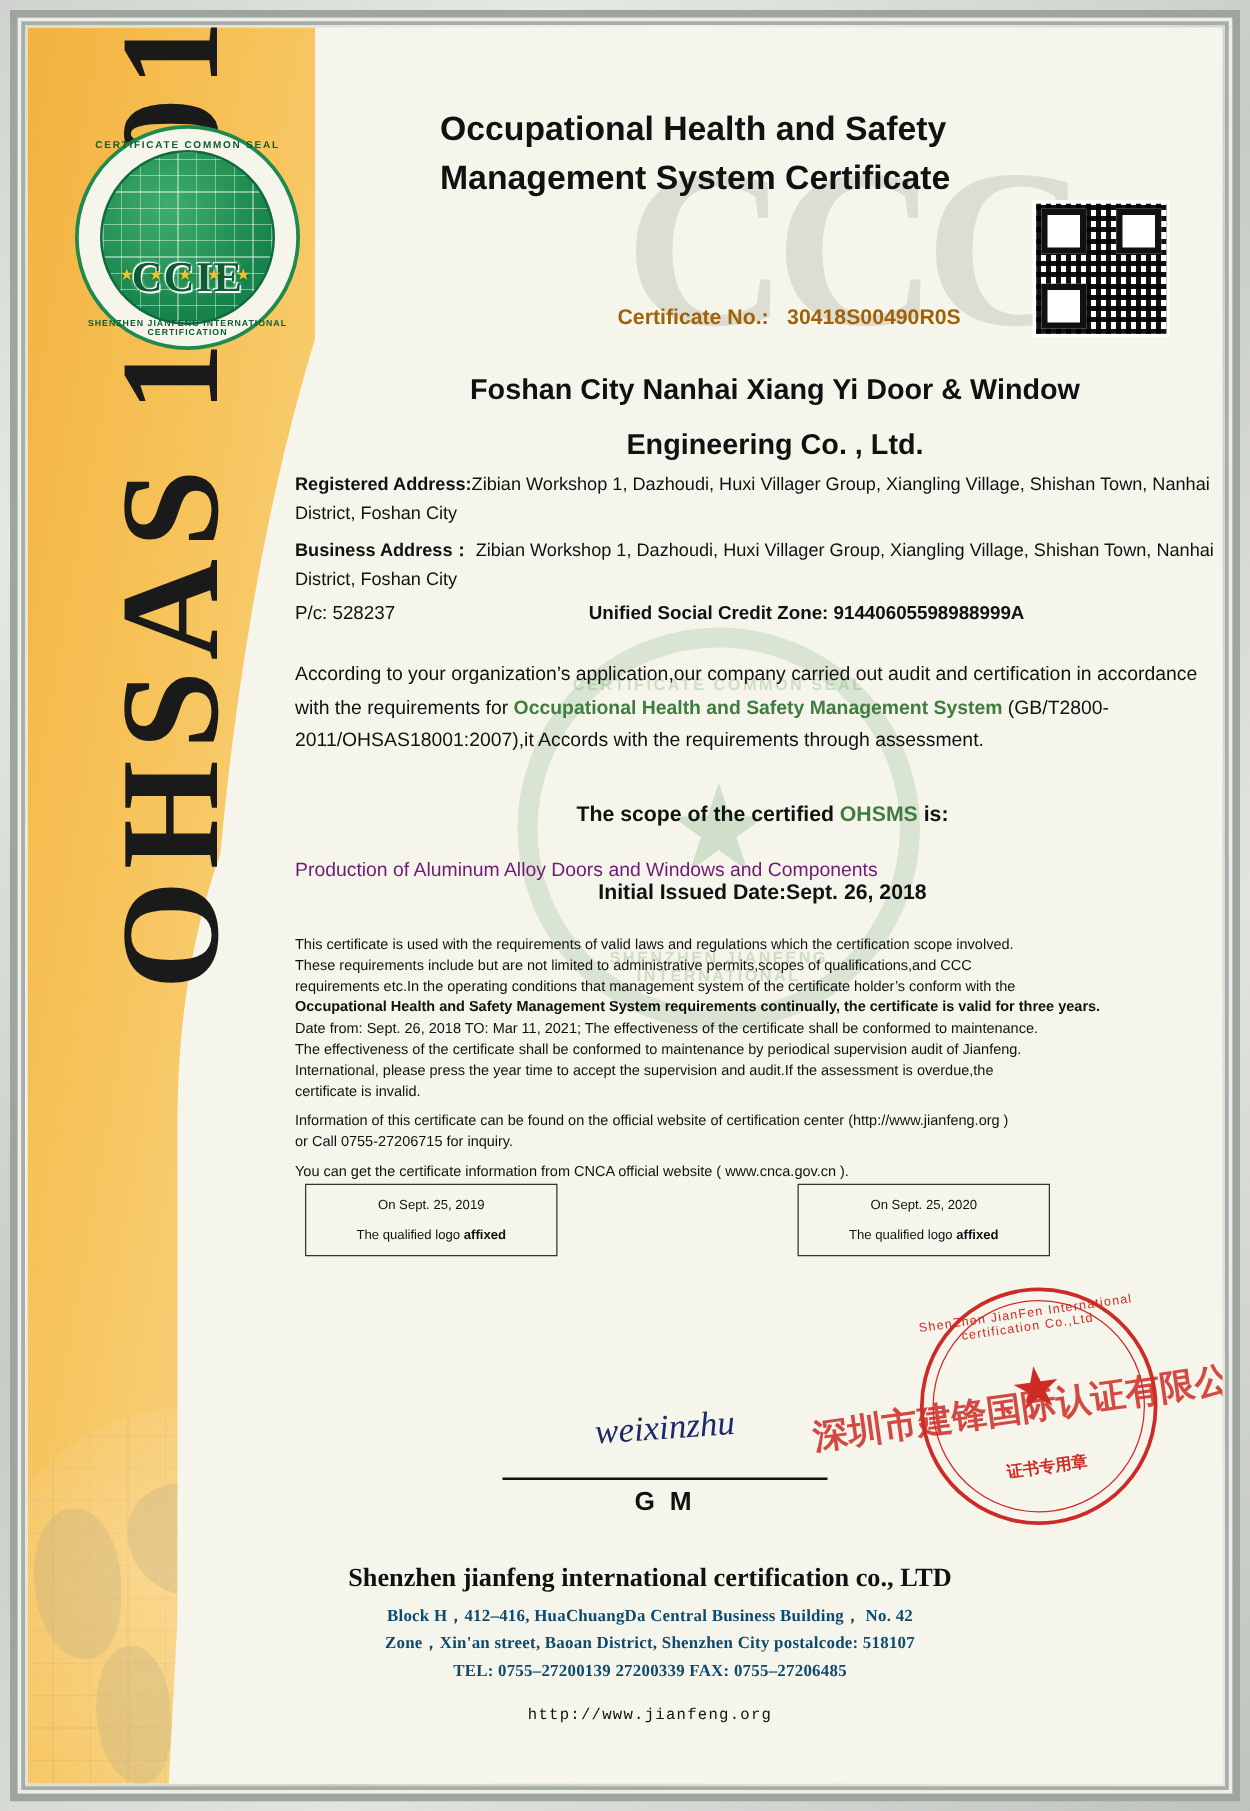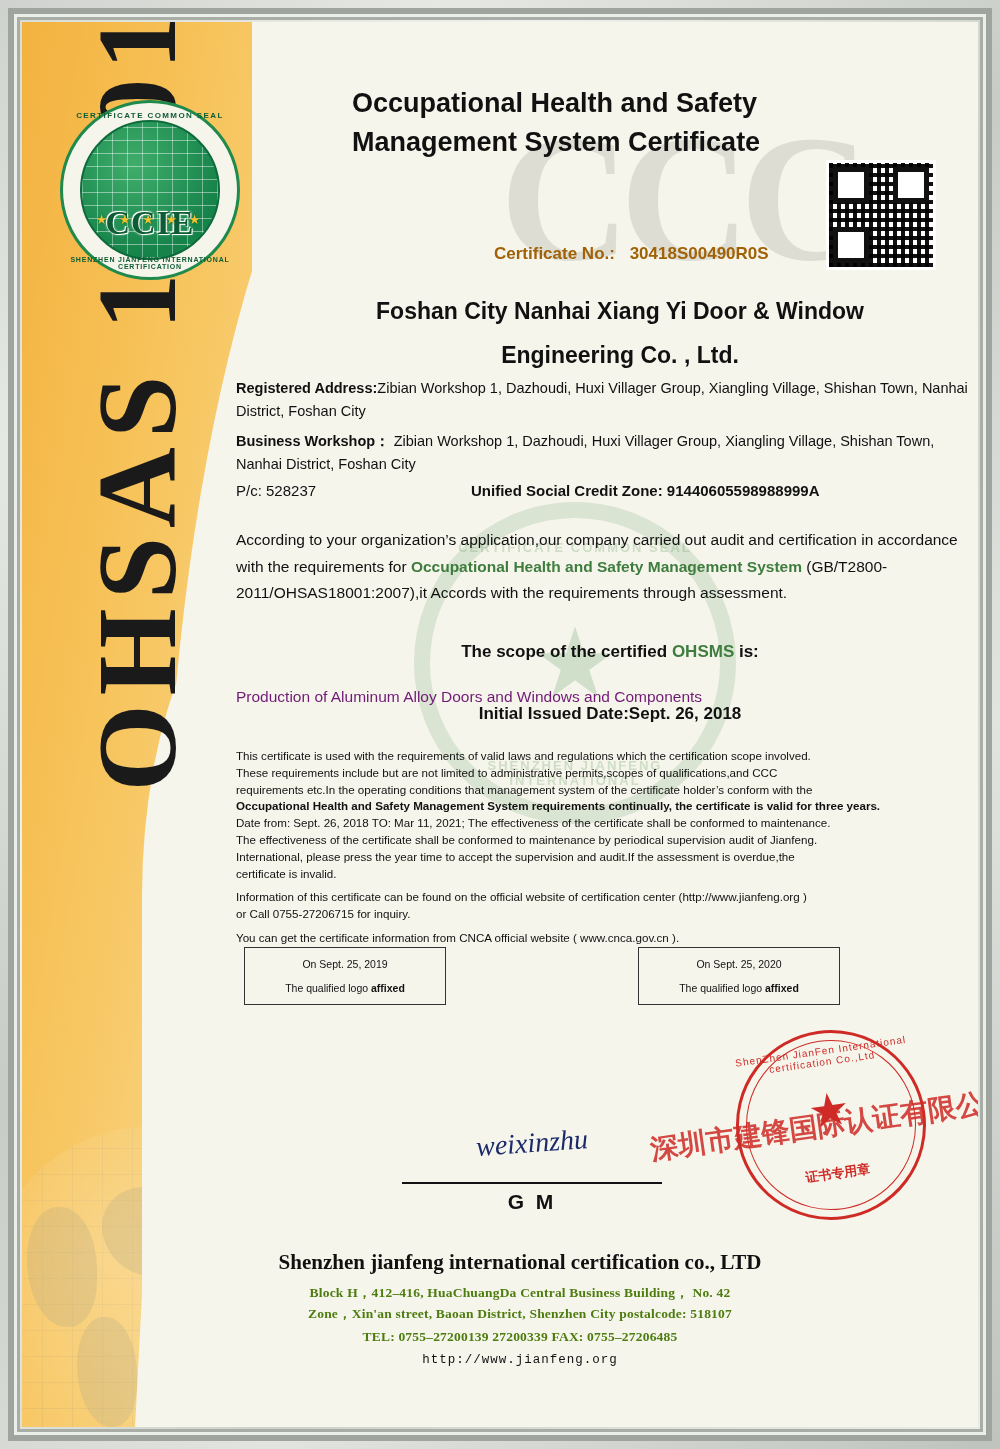--- a/index.html
+++ b/index.html
@@ -216,25 +216,25 @@
     position:absolute;left:180px;top:1168px;width:260px;text-align:center;
     font-size:21px;font-weight:700;color:#111;letter-spacing:3px;
   }
   .footer{
     position:absolute;left:0;right:0;top:1228px;text-align:center;padding-left:40px;
   }
   .f-org{
     font-family:"Liberation Serif", serif;font-size:21px;font-weight:700;color:#111;
   }
   .f-l{
-    font-family:"Liberation Serif", serif;font-size:13.5px;font-weight:700;color:#4d7c0f;margin-top:9px;
+    font-family:"Liberation Serif", serif;font-size:13.5px;font-weight:700;color:#0c4a6e;margin-top:9px;
     letter-spacing:.2px;
   }
   .f-url{
-    font-family:"Liberation Mono", monospace;font-size:12.5px;color:#111;margin-top:8px;letter-spacing:1px;
+    font-family:"Liberation Mono", monospace;font-size:12.5px;color:#111;margin-top:20px;letter-spacing:1px;
   }
 </style>
 </head>
 <body>
 
 <div class="page">
   <div class="frame-outer"></div>
   <div class="paper">
 
     <div class="gold">
@@ -288,21 +288,21 @@
       <div class="company">
         <div>Foshan City Nanhai Xiang Yi Door &amp; Window</div>
         <div>Engineering Co. , Ltd.</div>
       </div>
 
       <div class="addr">
         <div>
           <b>Registered Address:</b><span>Zibian Workshop 1, Dazhoudi, Huxi Villager Group, Xiangling Village, Shishan Town, Nanhai District, Foshan City</span>
         </div>
         <div style="margin-top:6px;">
-          <b>Business Workshop：</b> <span>Zibian Workshop 1, Dazhoudi, Huxi Villager Group, Xiangling Village, Shishan Town, Nanhai District, Foshan City</span>
+          <b>Business Address：</b> <span>Zibian Workshop 1, Dazhoudi, Huxi Villager Group, Xiangling Village, Shishan Town, Nanhai District, Foshan City</span>
         </div>
       </div>
 
       <div class="pcline">
         <span>P/c: 528237</span>
         <span class="uscc">Unified Social Credit Zone: 91440605598988999A</span>
       </div>
 
       <div class="para">
         <span>According to your organization’s application,our company carried out audit and certification in accordance with the requirements for </span><span class="green">Occupational Health and Safety Management System</span><span> (GB/T2800-2011/OHSAS18001:2007),it Accords with the requirements through assessment.</span>

